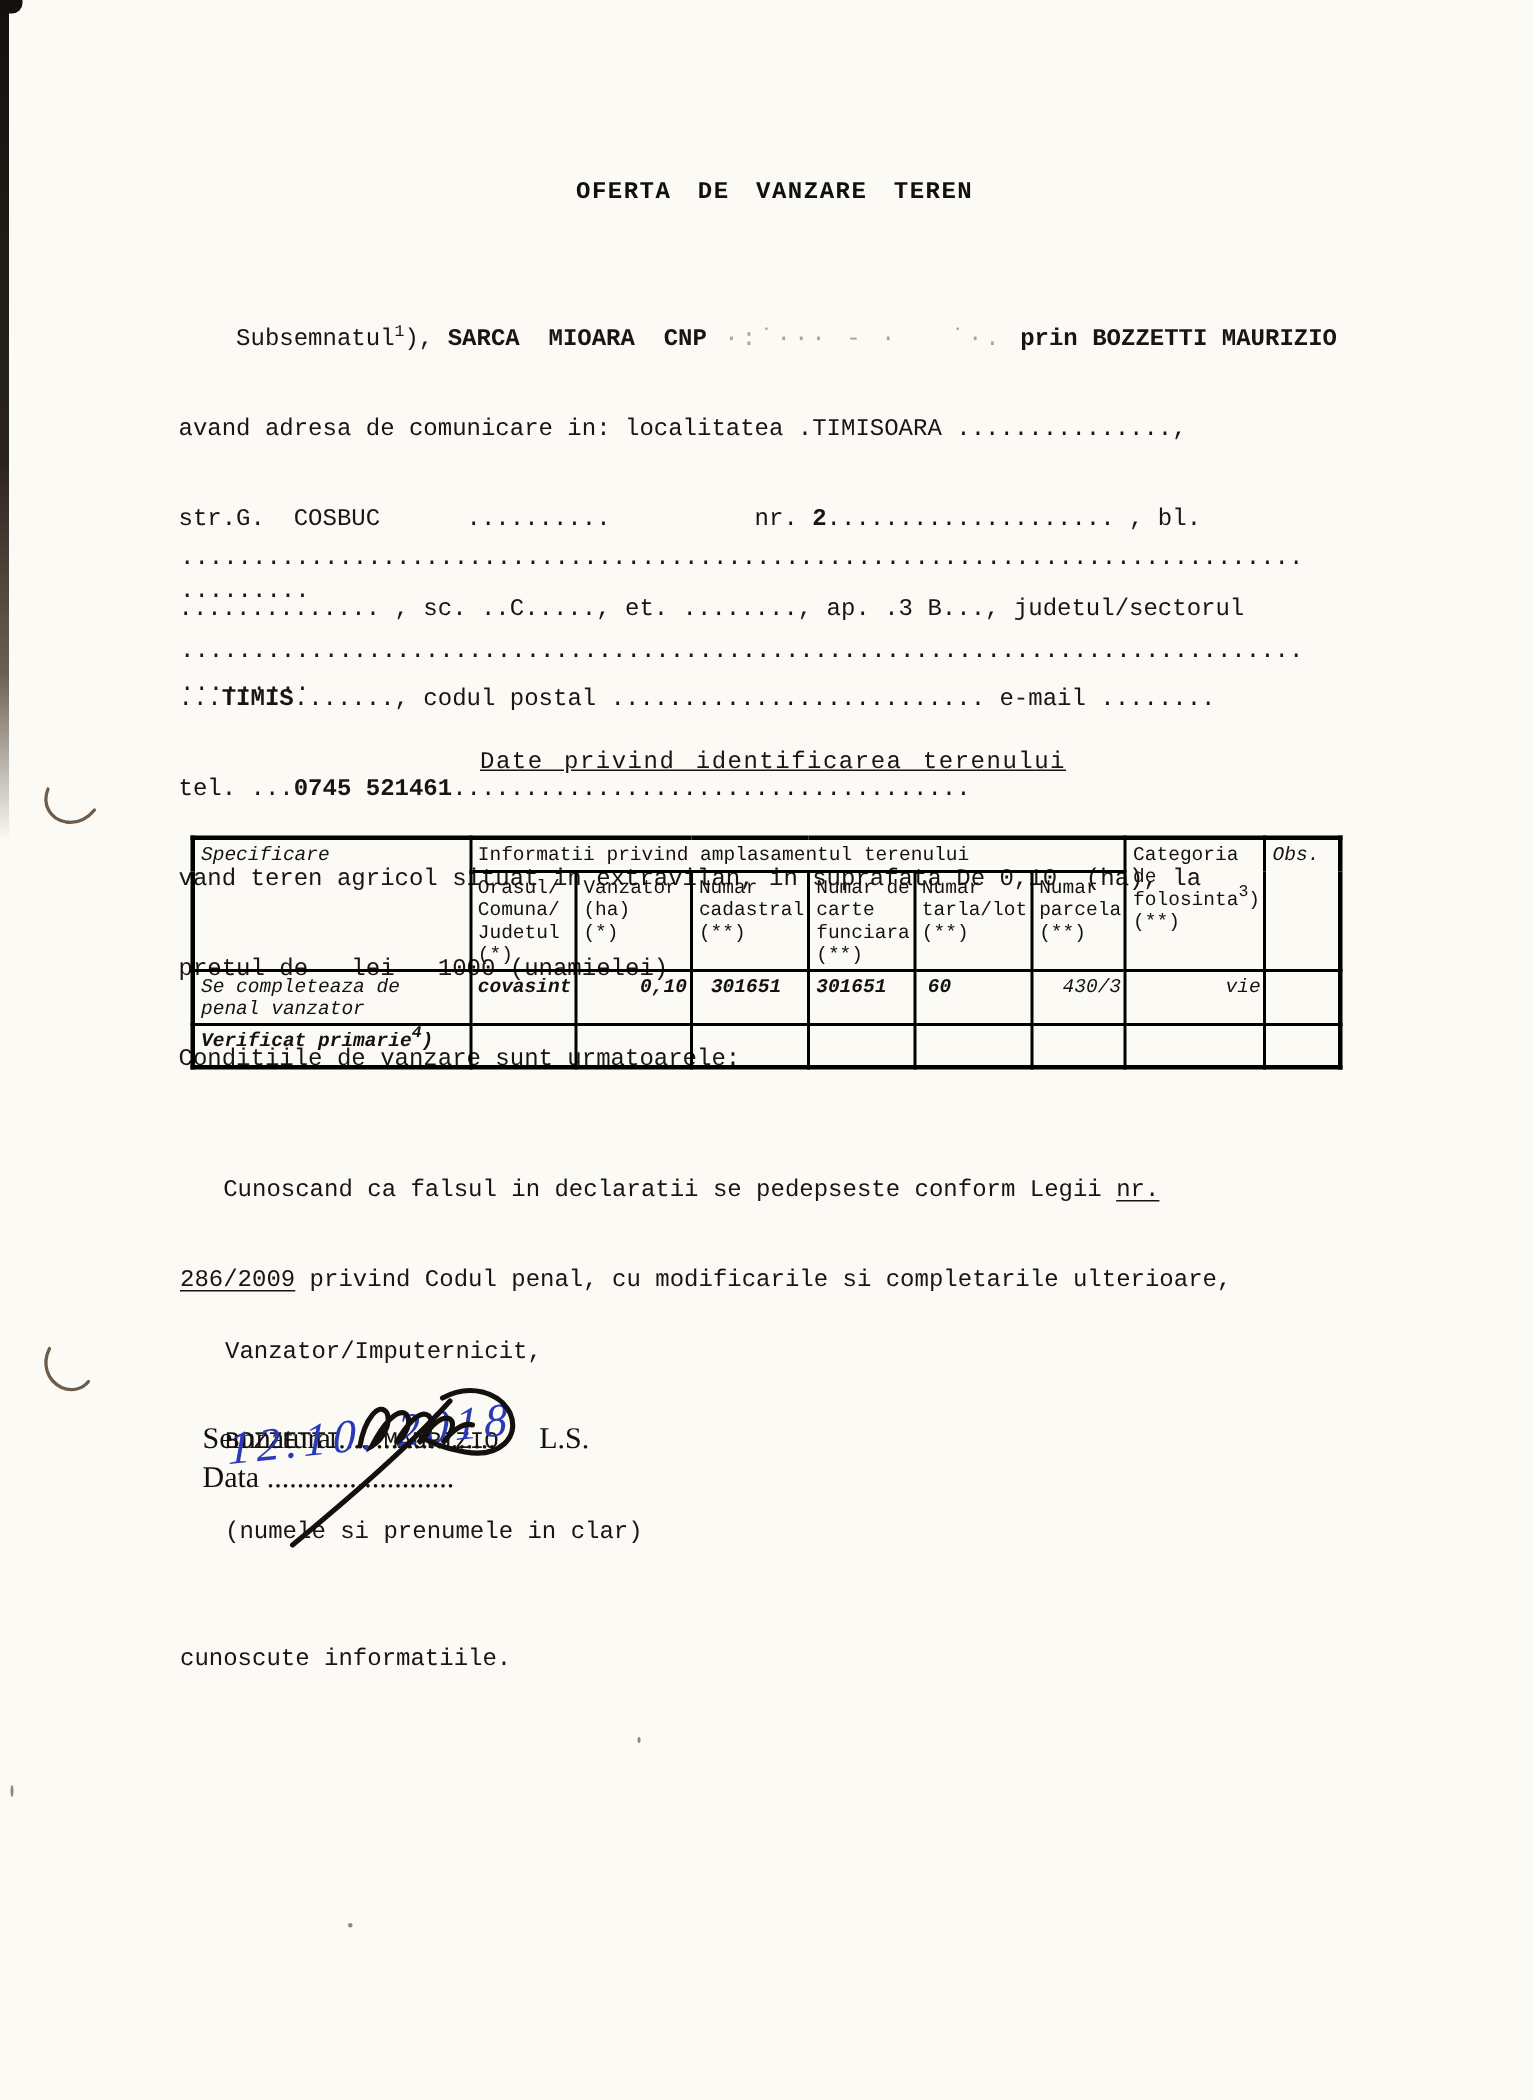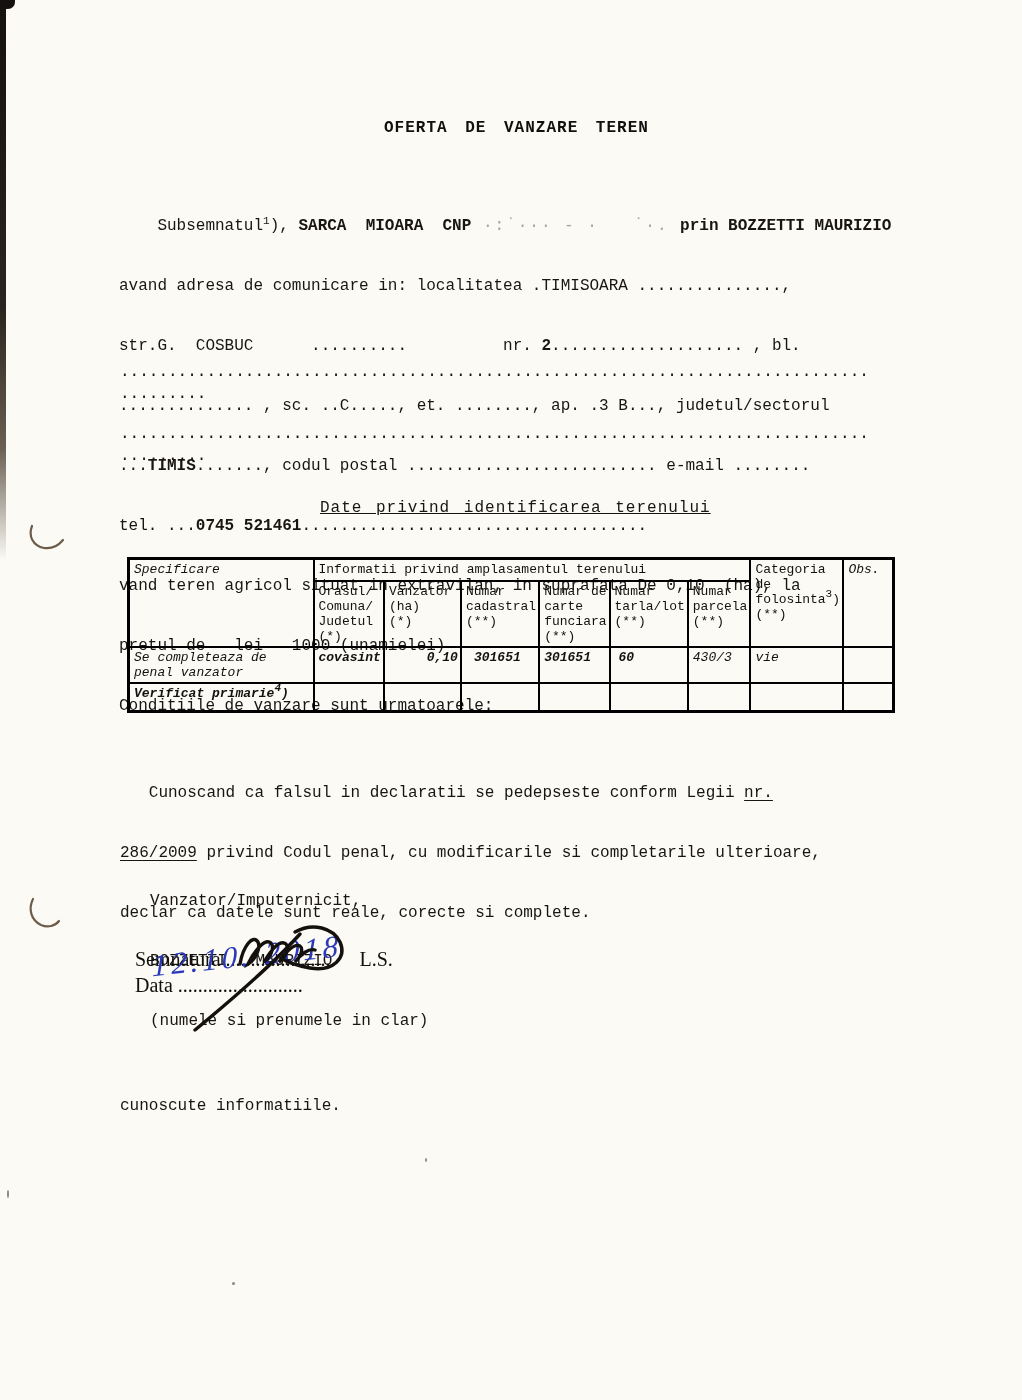--- a/index.html
+++ b/index.html
@@ -19,21 +19,21 @@
   .sec-title{font-size:16px;letter-spacing:1px;word-spacing:3px;}
   
   table.land{border-collapse:collapse;table-layout:fixed;background:transparent;}
   table.land, table.land td{border:2px solid #000;}
   table.land{border-width:3px;}
   table.land td{
     font-family:"Liberation Mono",monospace;font-size:13px;line-height:15px;
     padding:2px 2px 2px 4px;vertical-align:top;white-space:pre;color:#141210;
   }
   td.mid{vertical-align:middle;font-style:italic;}
-  td.ctr{text-align:left;margin-top:24px;}
+  td.ctr{text-align:right;margin-top:24px;}
   
   .edge-left{position:absolute;left:0;top:0;width:6px;height:560px;
     background:linear-gradient(to bottom,#15110e 0%,#2b241e 55%,#6a5f52 80%,rgba(106,95,82,0) 100%);}
   .corner{position:absolute;left:0;top:0;width:15px;height:9px;background:#15110e;border-bottom-right-radius:7px;}
   .speck{position:absolute;background:#8f887c;border-radius:50%;}
   .hand-date{
     font-family:"Liberation Serif",serif;font-style:italic;font-size:31px;
     color:#2a39b8;letter-spacing:4px;transform:rotate(-6deg) skewX(-6deg);transform-origin:left top;
     white-space:pre;
   }
@@ -141,21 +141,20 @@
       <td></td>
       <td></td>
       <td></td>
     </tr>
   </tbody>
     </table>
 
   <div class="abs mono" style="left:120px;top:743px;">
     <div><span>   Cunoscand ca falsul in declaratii se pedepseste conform Legii </span><span class="u">nr.</span></div>
     <div><span class="u">286/2009</span><span> privind Codul penal, cu modificarile si completarile ulterioare,</span></div>
-    <div>declar ca datele sunt reale, corecte si complete.</div>
   </div>
 
   <div class="abs mono" style="left:150px;top:851px;">
     <div>Vanzator/Imputernicit,</div>
     <div>BOZZETTI   MAURIZIO</div>
     <div>(numele si prenumele in clar)</div>
   </div>
 
   <div class="abs serif sig-line" style="left:135px;top:948px;"><span>Semnatura </span><span>......................</span><span style="margin-left:24px;">L.S.</span></div>
   <div class="abs serif sig-line" style="left:135px;top:974px;"><span>Data .</span><span>........................</span></div>

